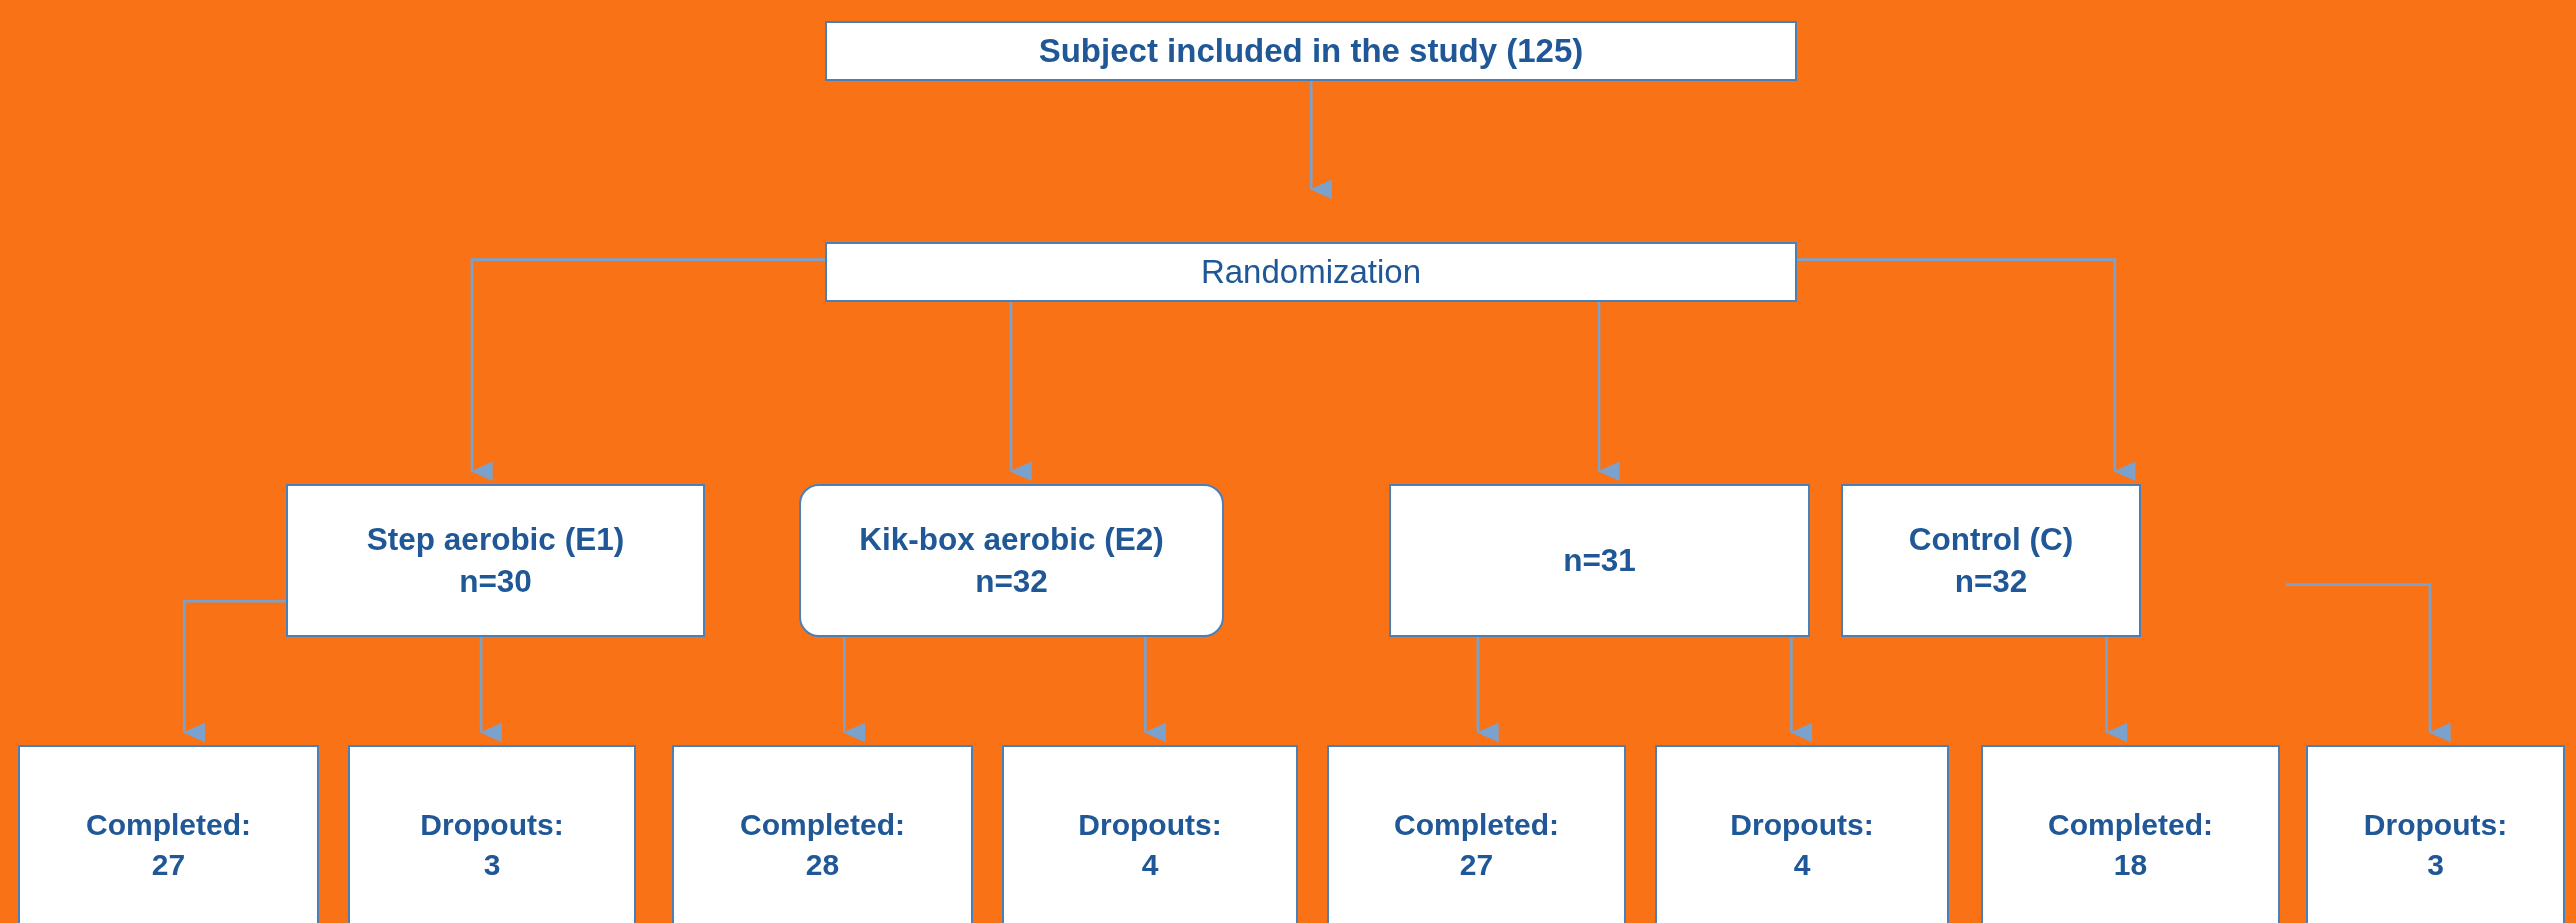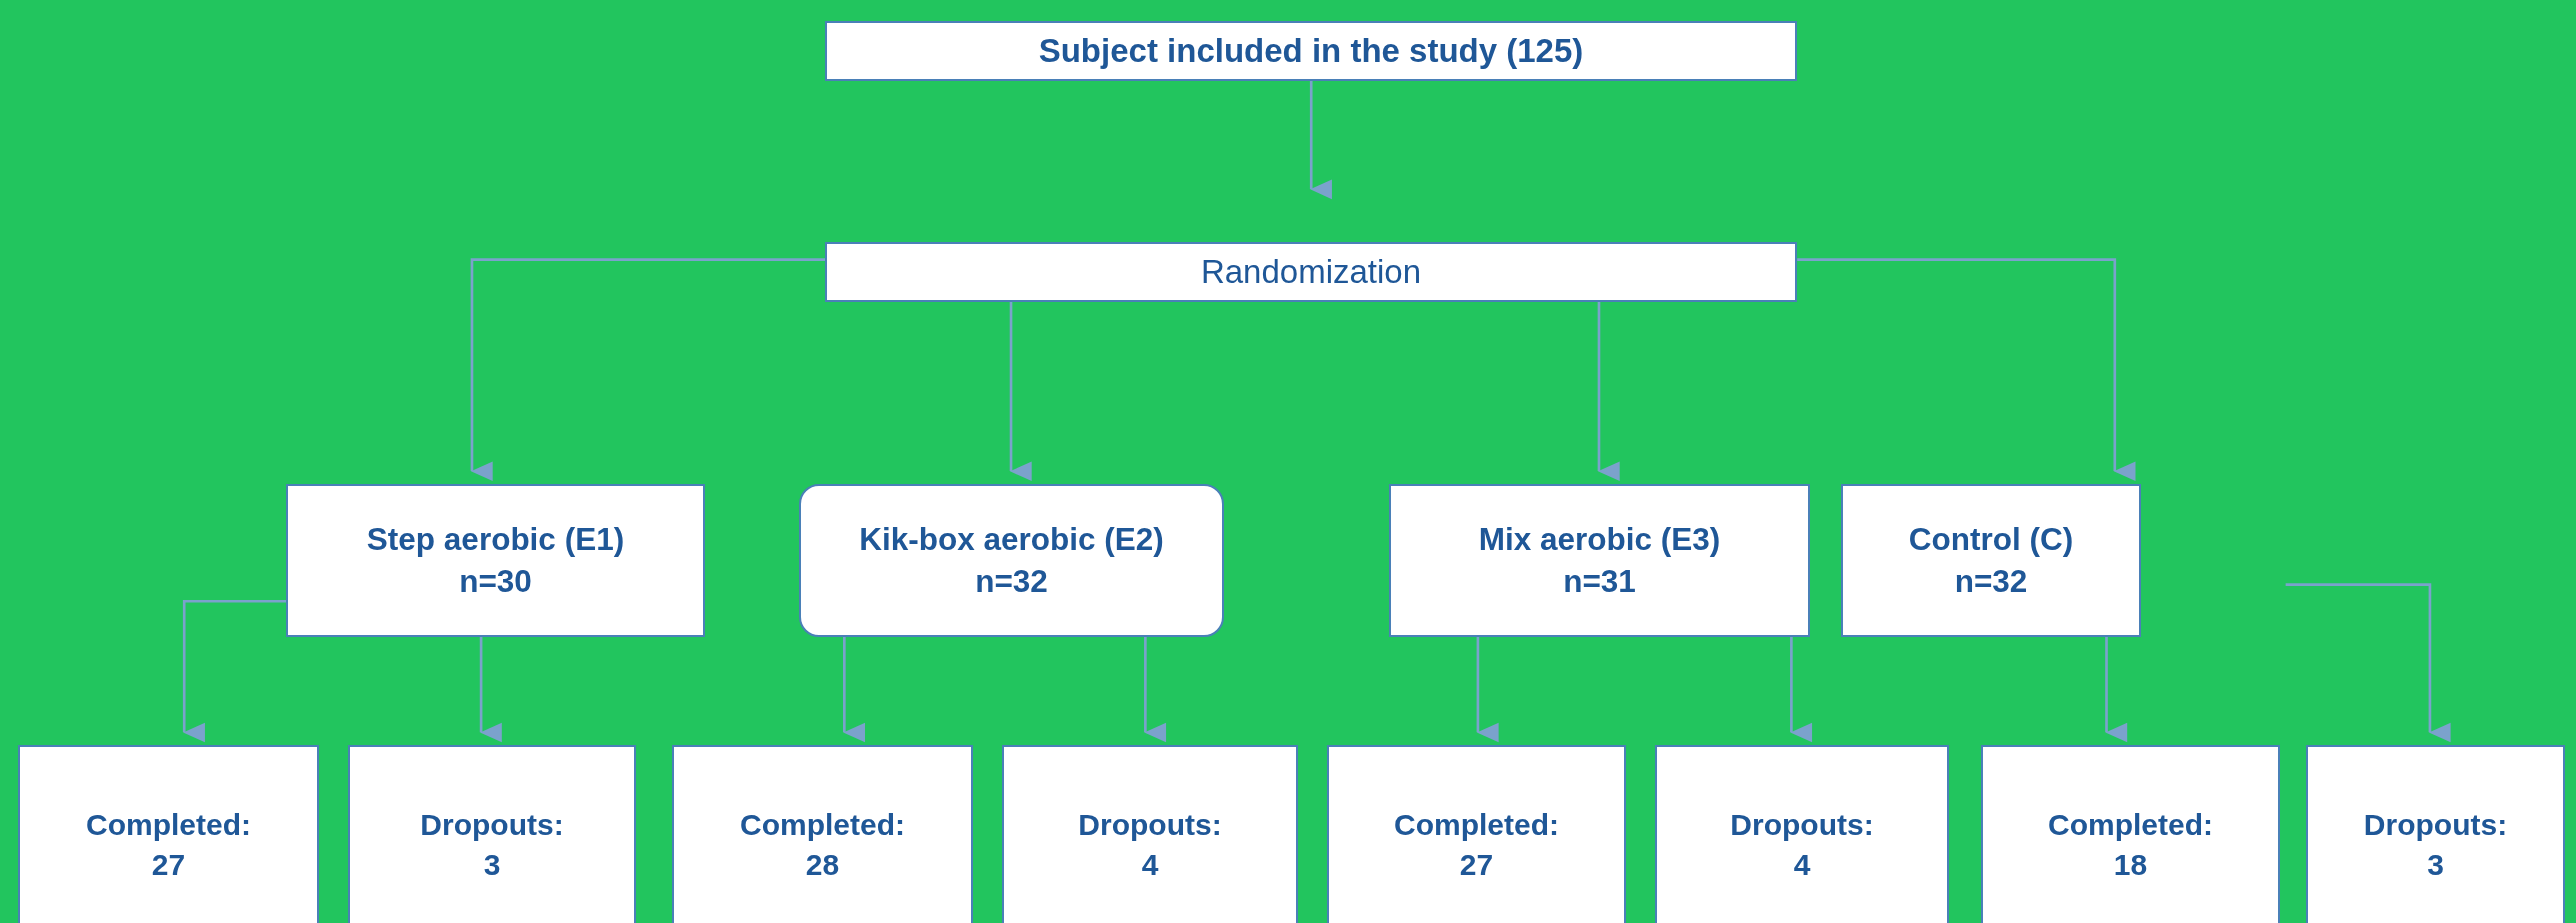--- a/index.html
+++ b/index.html
@@ -4,21 +4,21 @@
 <style>
   html, body {
     margin: 0;
     padding: 0;
     background: #ffffff;
   }
   #canvas {
     position: relative;
     width: 2576px;
     height: 923px;
-    background: #22c55e;
+    background: #f97316;
     overflow: hidden;
     font-family: "Liberation Sans", sans-serif;
   }
   #connectors {
     position: absolute;
     left: 0;
     top: 0;
     width: 2576px;
     height: 923px;
   }
@@ -129,21 +129,20 @@
     <span class="line1">Step aerobic (E1)</span>
     <span class="line2">n=30</span>
   </div>
 
   <div class="node node-title group-node" id="node-g2">
     <span class="line1">Kik-box aerobic (E2)</span>
     <span class="line2">n=32</span>
   </div>
 
   <div class="node node-title group-node" id="node-g3">
-    <span class="line1">Mix aerobic (E3)</span>
     <span class="line2">n=31</span>
   </div>
 
   <div class="node node-title group-node" id="node-g4">
     <span class="line1">Control (C)</span>
     <span class="line2">n=32</span>
   </div>
 
   <div class="node node-title leaf-node" id="node-l1">
     <span class="line1">Completed:</span>

